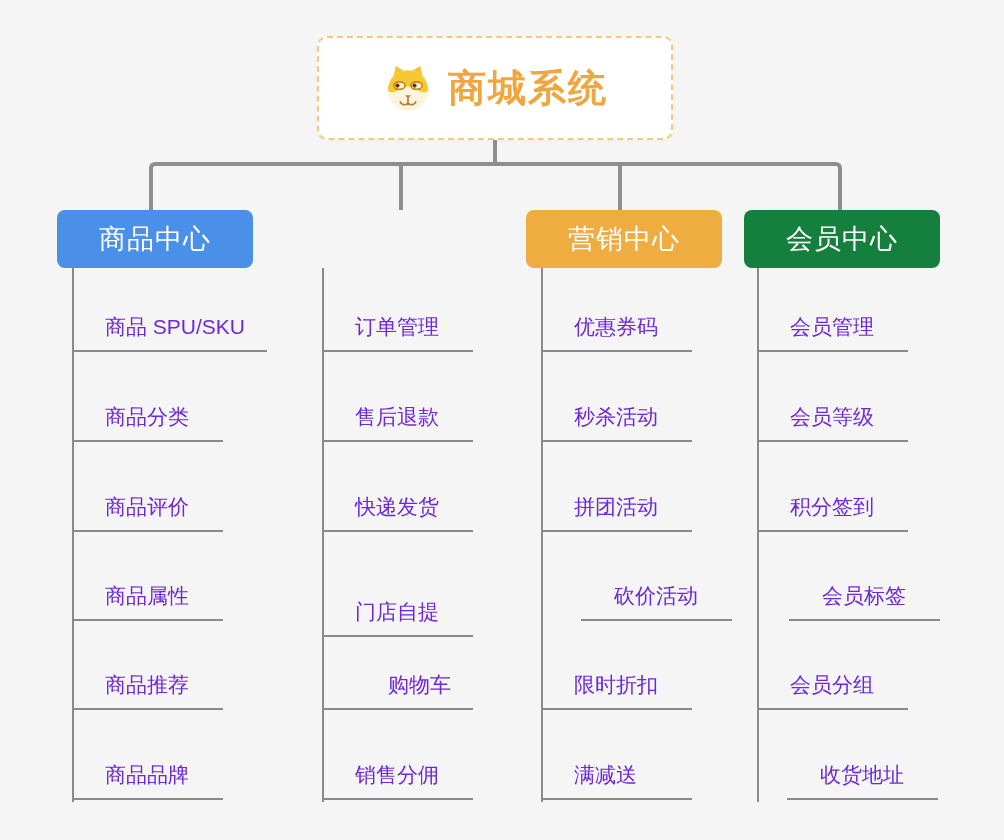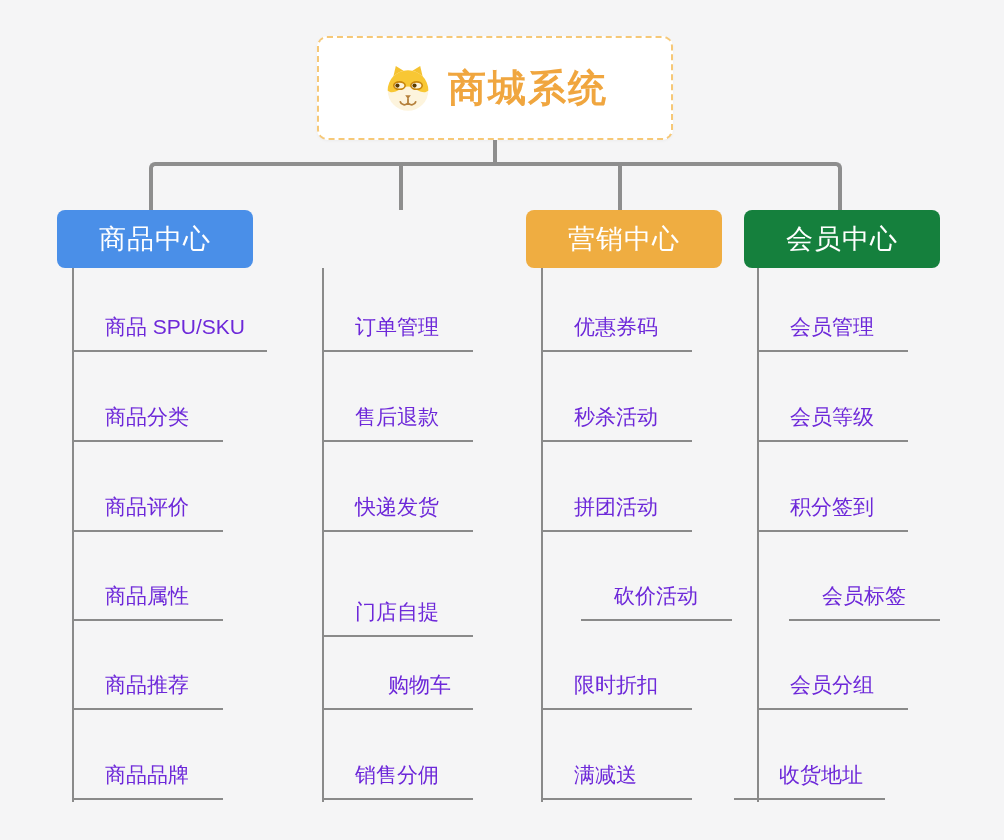--- a/index.html
+++ b/index.html
@@ -129,14 +129,14 @@
     <div class="leaf-node" style="left: 541px; top: 761px;">满减送</div>
     <div class="branch-node" style="left: 744px; background: #15803d;">
       <span>会员中心</span>
     </div>
     <div class="line trunk" style="left: 757px;"></div>
     <div class="leaf-node" style="left: 757px; top: 313px;">会员管理</div>
     <div class="leaf-node" style="left: 757px; top: 403px;">会员等级</div>
     <div class="leaf-node" style="left: 757px; top: 493px;">积分签到</div>
     <div class="leaf-node" style="left: 757px; top: 582px; margin-left: 32px;">会员标签</div>
     <div class="leaf-node" style="left: 757px; top: 671px;">会员分组</div>
-    <div class="leaf-node" style="left: 734px; top: 761px; text-align: right;">收货地址</div>
+    <div class="leaf-node" style="left: 787px; top: 761px;">收货地址</div>
   </div>
 
 </body></html>

